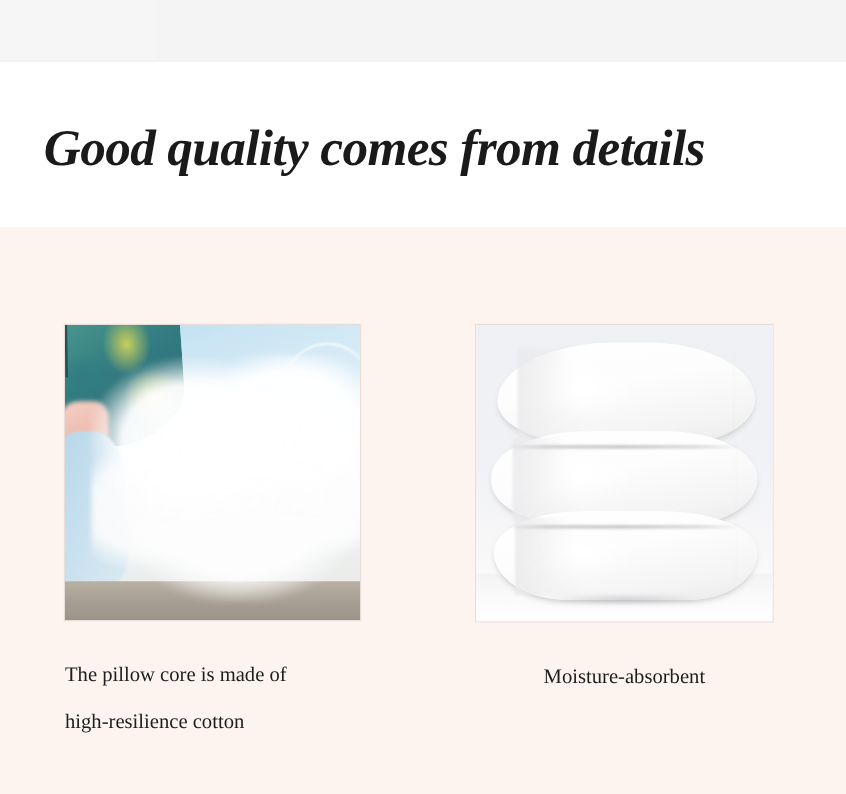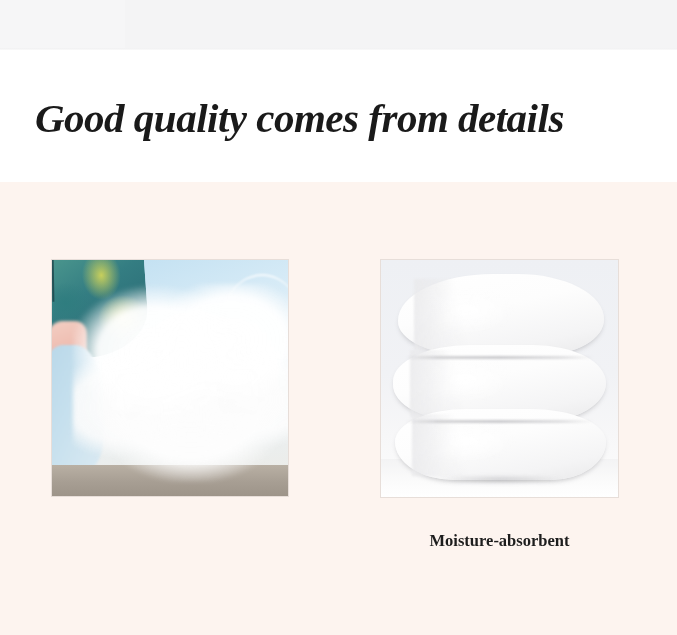--- a/index.html
+++ b/index.html
@@ -81,21 +81,21 @@
     width: 677px;
     height: 453px;
     background: #fdf4ef;
   }
 
   .card {
     position: absolute;
     top: 77px;
   }
   .card-left  { left: 51px;  width: 238px; }
-  .card-right { left: 380px; width: 239px; font-weight: bold; }
+  .card-right { left: 380px; width: 239px; }
 
   .photo-frame {
     position: relative;
     width: 100%;
     border: 1px solid #e7ded9;
     box-sizing: border-box;
     overflow: hidden;
     background: #ffffff;
   }
   .photo-left  { height: 238px; }
@@ -309,20 +309,24 @@
         <div class="ph-l-leaf">
           <div class="ph-l-leaf-stem"></div>
         </div>
         <div class="ph-l-pink"></div>
         <div class="ph-l-blue-pillow"></div>
         <div class="ph-l-table"></div>
         <div class="ph-l-bowl"></div>
         <div class="ph-l-fluff"></div>
         <div class="ph-l-fluff-edge"></div>
       </div>
+      <p class="caption caption-left">
+        <span class="line">The pillow core is made of</span>
+        <span class="line">high-resilience cotton</span>
+      </p>
     </div>
 
     <div class="card card-right">
       <div class="photo-frame photo-right">
         <div class="ph-r-bg"></div>
         <div class="ph-r-floor"></div>
         <div class="pillow pillow-top"></div>
         <div class="pillow pillow-mid"></div>
         <div class="pillow pillow-bot"></div>
         <div class="pillow-seam seam-1"></div>

